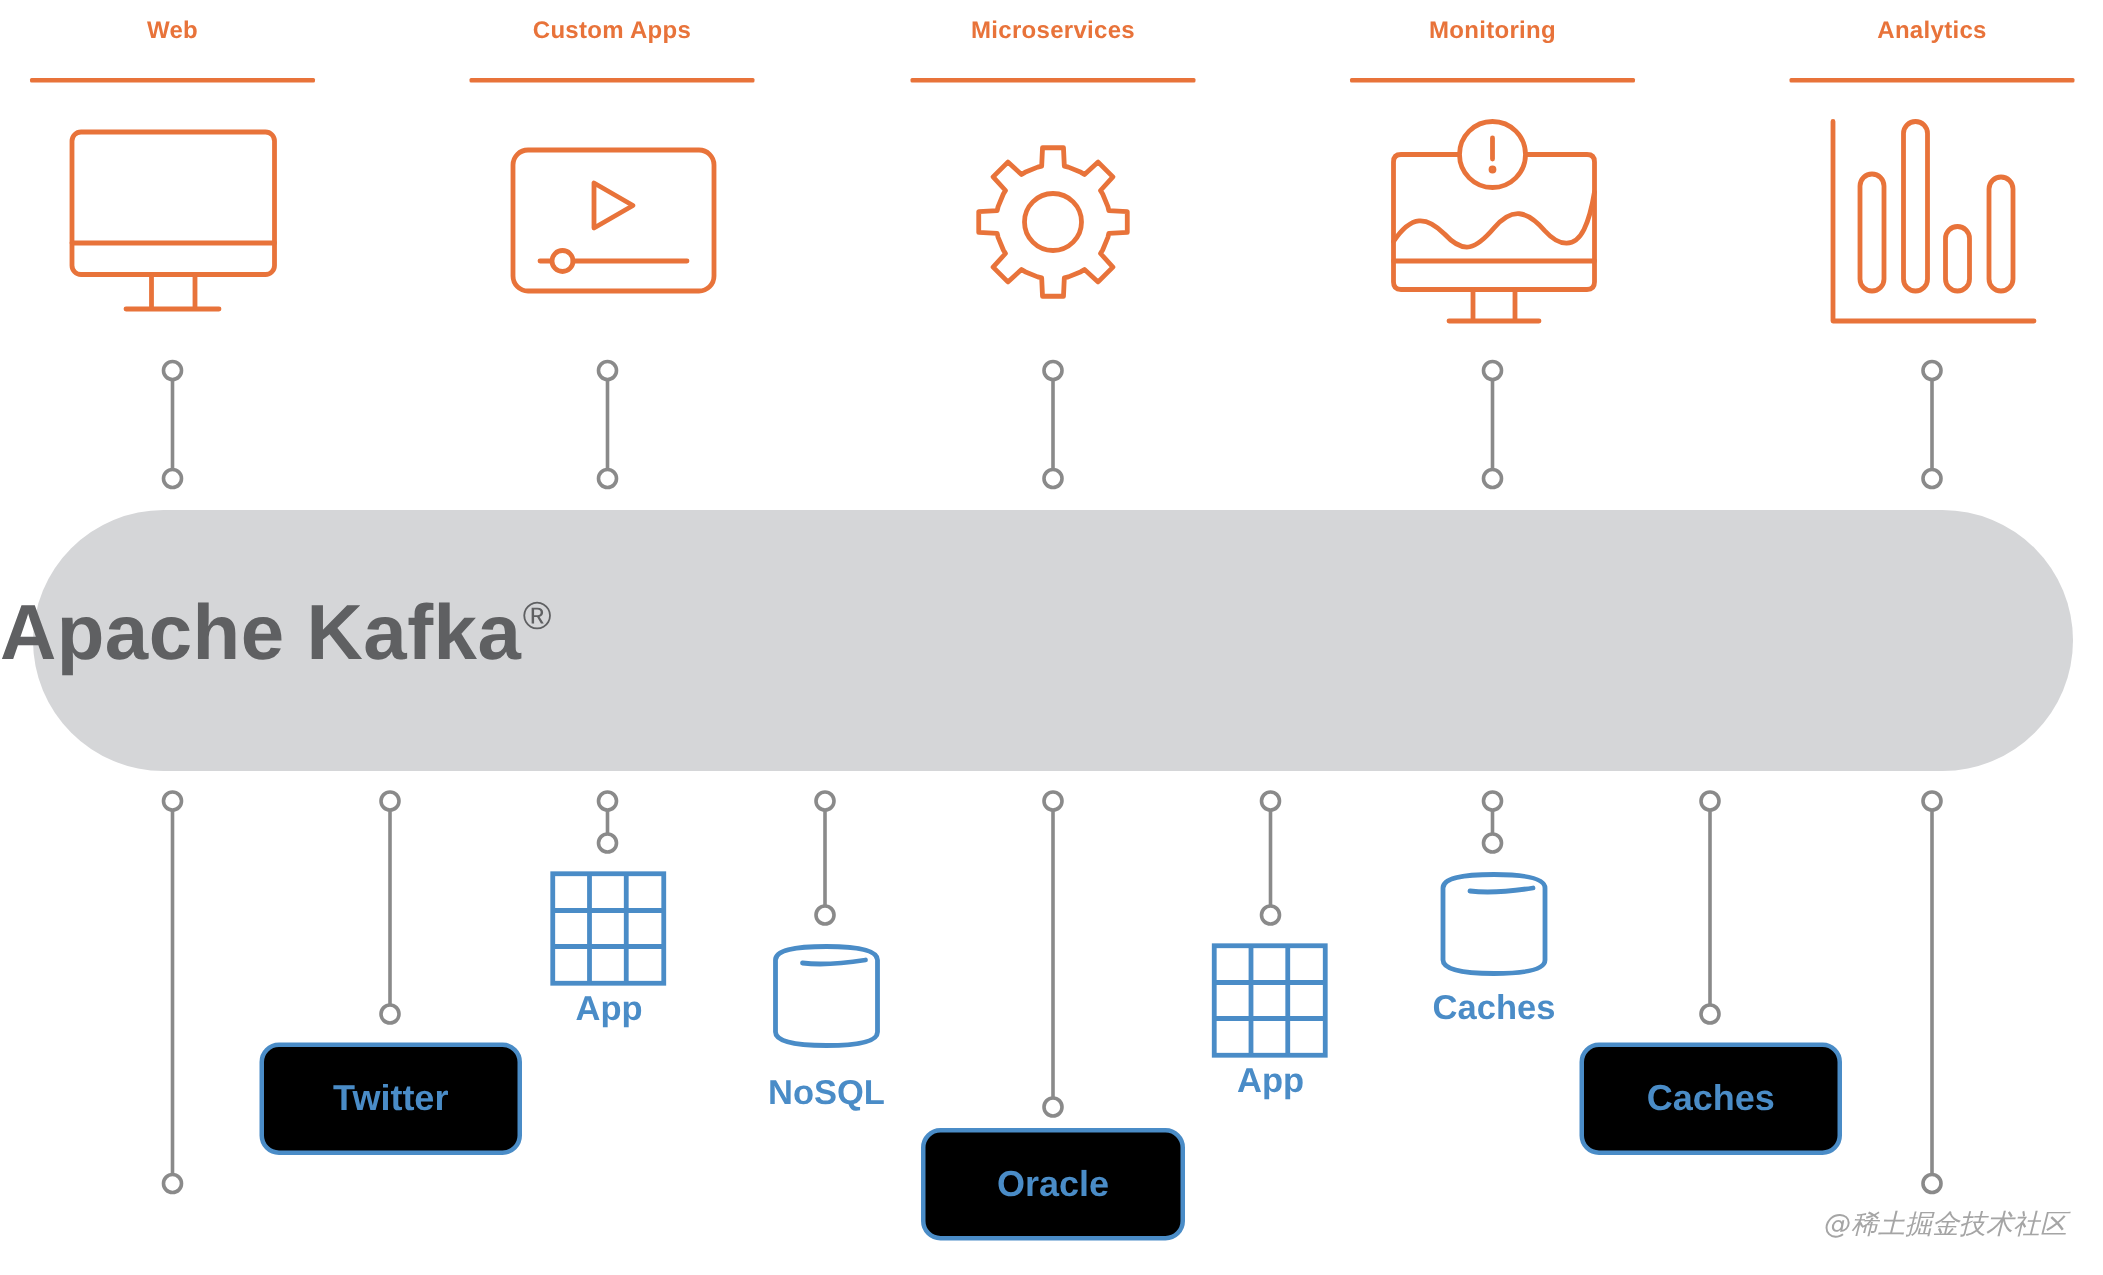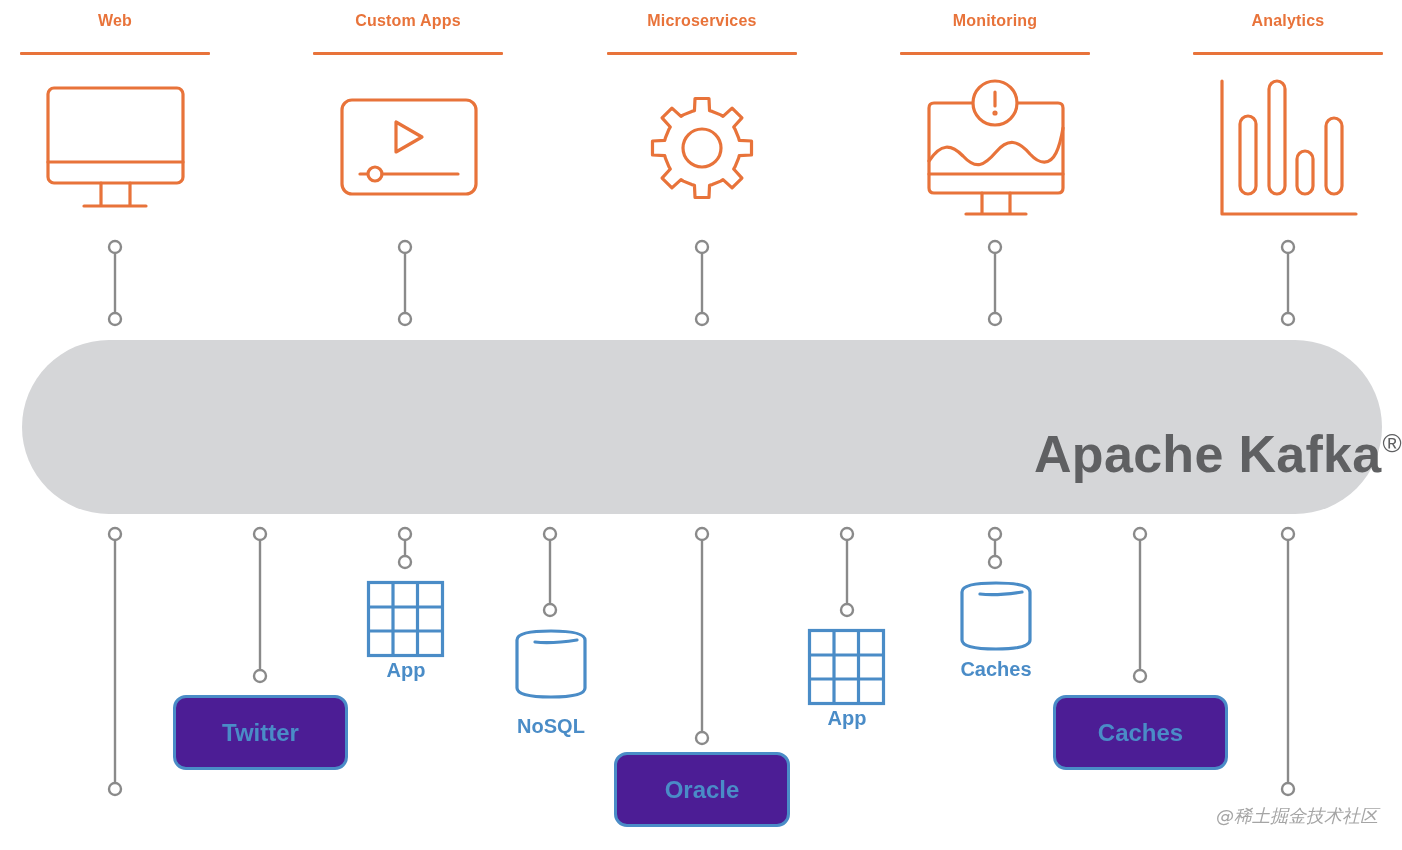--- a/index.html
+++ b/index.html
@@ -6,28 +6,28 @@
   body { width: 1402px; height: 850px; position: relative; overflow: hidden;
          font-family: "Liberation Sans", "DejaVu Sans", sans-serif; }
   .abs { position: absolute; }
   .top-label { position: absolute; width: 190px; text-align: center; font-weight: bold;
                font-size: 16px; color: #e8733a; top: 12px; letter-spacing: 0.2px; }
   .top-rule { position: absolute; height: 3px; background: #e8733a; top: 52px; width: 190px; border-radius: 1px; }
   .icon { position: absolute; }
   svg { display: block; overflow: visible; }
   .pill { position: absolute; left: 22px; top: 340px; width: 1360px; height: 174px;
           border-radius: 87px; background: #d5d6d8; }
-  .pill-title { position: absolute; left: 0; right: 0; top: 392px; text-align: right;
-                font-weight: bold; font-size: 52px; color: #5f6062; letter-spacing: 0.3px; margin-top: 32px; }
+  .pill-title { position: absolute; left: 0; right: 0; top: 392px; text-align: left;
+                font-weight: bold; font-size: 52px; color: #5f6062; letter-spacing: 0.3px; }
   .pill-title sup { font-size: 26px; font-weight: normal; vertical-align: 20px; margin-left: 1px; }
   .box { position: absolute; border: 3px solid #4a8cc7; border-radius: 13px; box-sizing: border-box;
-         display: flex; align-items: center; justify-content: center; background: #4c1d95;
+         display: flex; align-items: center; justify-content: center; background: #000000;
          color: #4a8cc7; font-weight: bold; font-size: 24px; }
   .blue-label { position: absolute; width: 140px; text-align: center; color: #4a8cc7;
-                font-weight: bold; font-size: 20px; }
+                font-weight: bold; font-size: 23px; }
   .watermark { position: absolute; left: 1216px; top: 804px; font-size: 18px; color: #a5a5a5;
                font-family: "DejaVu Sans", sans-serif; white-space: nowrap; font-style: italic; }
 </style>
 </head>
 <body>
 
 <div>
   <div class="top-label" style="left:20px">Web</div>
   <div class="top-rule" style="left:20px"></div>
   <div class="icon" style="left:46px;top:86px">

